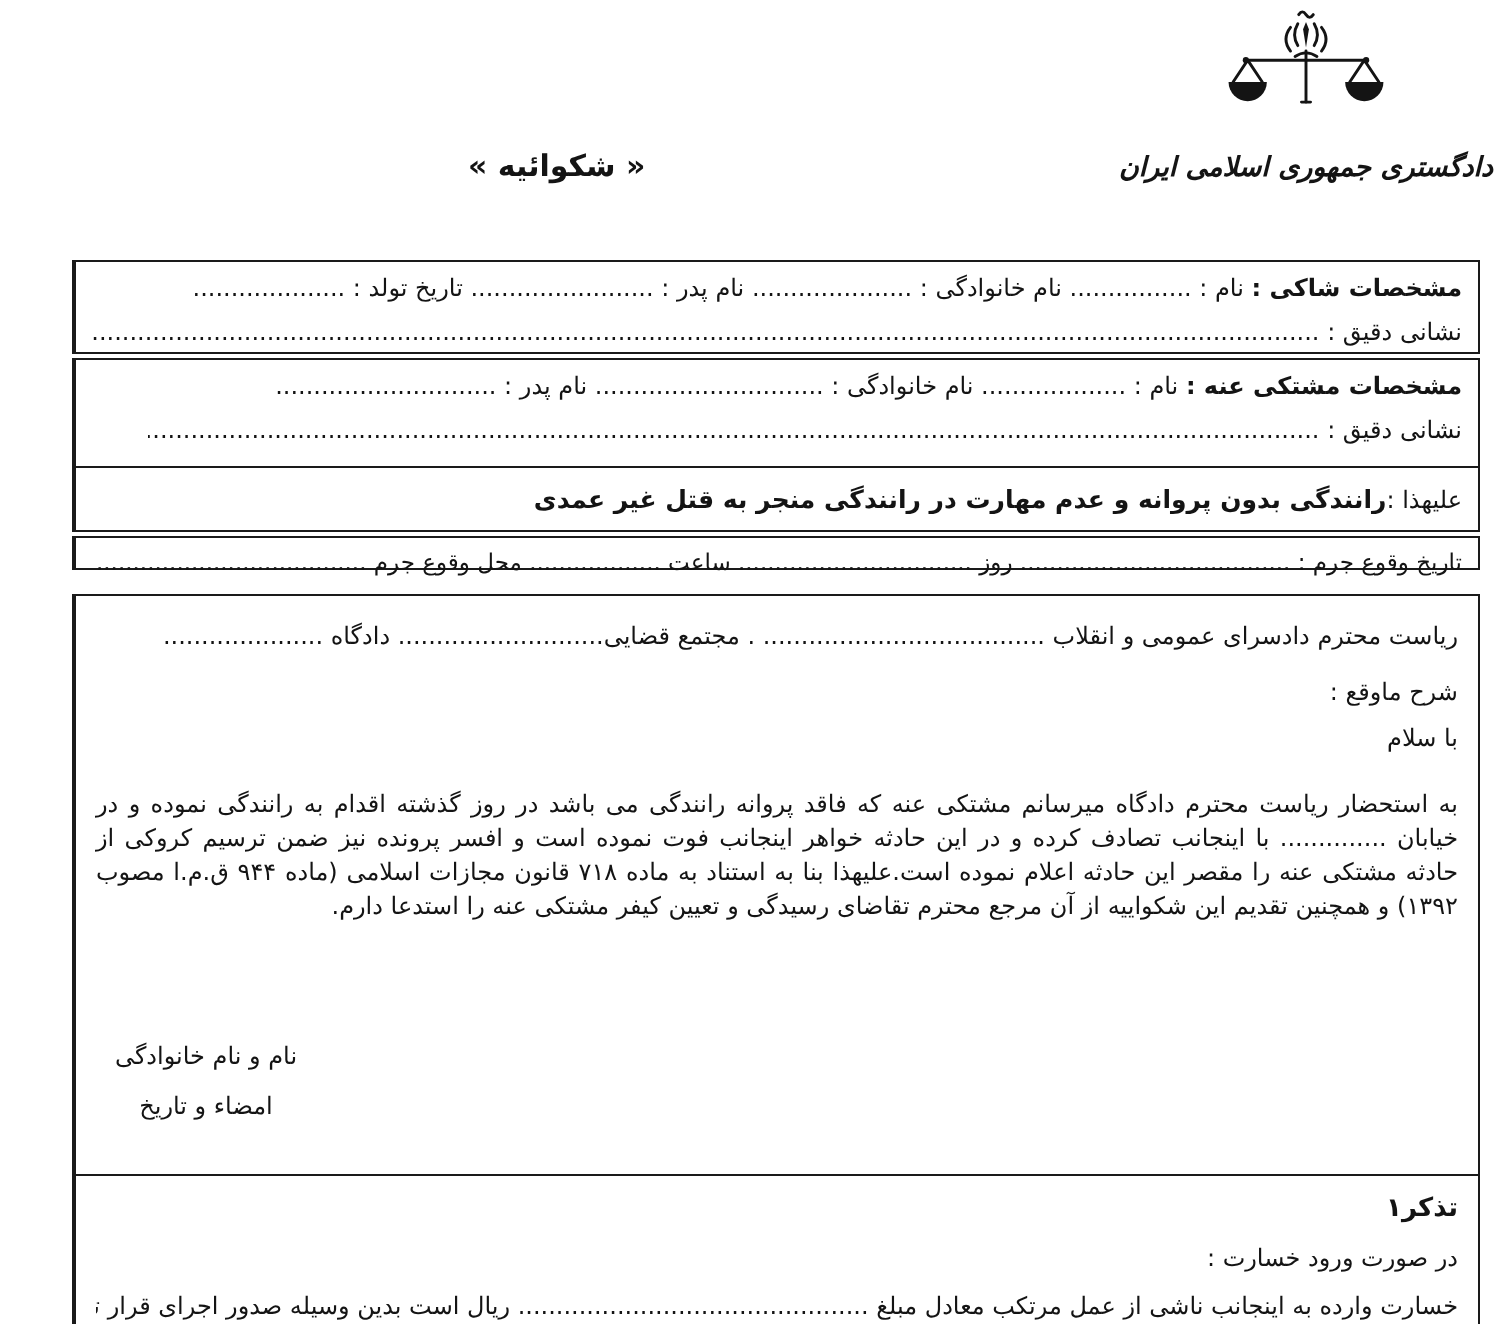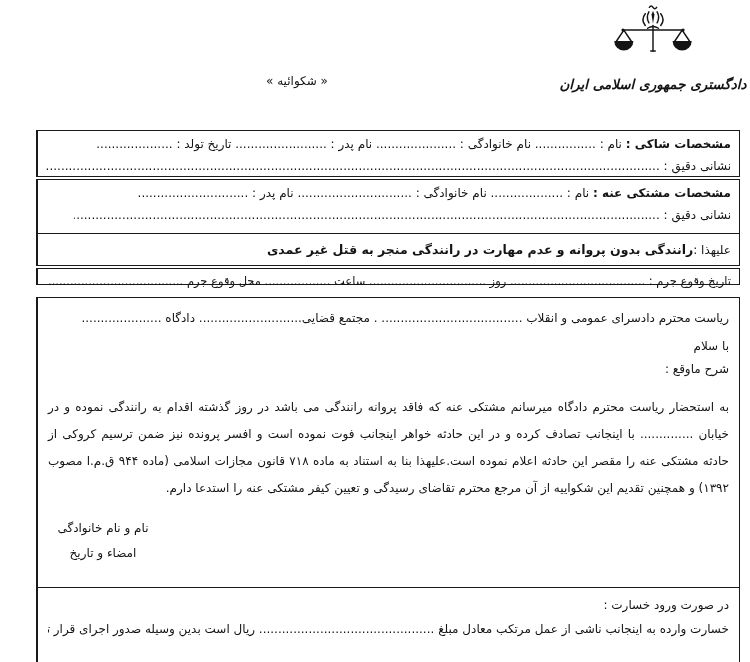--- a/index.html
+++ b/index.html
@@ -11,42 +11,42 @@
   }
   .page{position:absolute;inset:0;direction:rtl;}
   
   .hdr{position:absolute;top:3px;right:2px;width:190px;text-align:center;}
   .emblem{display:inline-block;}
   .org-name{
     margin-top:14px;font-size:13.5px;font-weight:bold;font-style:italic;
     letter-spacing:-0.5px;white-space:nowrap;
   }
   .doc-title{
-    position:absolute;top:74px;left:234px;width:126px;text-align:center;
-    font-weight:normal;font-size:12px;direction:rtl;white-space:nowrap;
+    position:absolute;top:74px;left:234px;width:126px;text-align:left;
+    font-weight:bold;font-size:15px;direction:rtl;white-space:nowrap;
   }
   
   .box{
     position:absolute;right:10px;left:36px;box-sizing:border-box;
     border:1px solid #1a1a1a;border-left-width:2px;
     padding:2px 8px;direction:rtl;text-align:right;background:#fff;
   }
   .line{line-height:22px;white-space:nowrap;overflow:hidden;}
   .lbl{font-weight:bold;}
   .box-a{top:130px;height:47px;text-align:right;}
   .box-b{top:179px;height:68px;padding-left:36px;}
   .box-c{top:233px;height:33px;display:flex;align-items:center;}
   .box-c .subject-value{flex:1;font-weight:bold;font-size:12.5px;}
   .box-d{top:268px;height:17px;}
   .box-d .line{line-height:21px;font-size:11.5px;}
   .box-e{top:297px;height:318px;padding:9px 10px;}
   .box-e .line{line-height:23px;}
   .addressee{margin-bottom:5px;}
   .body-par{
-    margin-top:13px;line-height:27px;text-align:justify;
+    margin-top:13px;line-height:17px;text-align:justify;
     direction:rtl;font-size:12px;
   }
   .signature{
     position:absolute;left:10px;top:218px;width:110px;
     text-align:center;line-height:25px;white-space:nowrap;
   }
   .box-f{top:587px;height:80px;padding:5px 10px;}
   .box-f .line{line-height:24px;}
   .notice-title{font-weight:bold;font-size:13px;}
 </style>
@@ -101,27 +101,28 @@
     <span>علیهذا :</span>
     <span class="subject-value">رانندگی بدون پروانه و عدم مهارت در رانندگی منجر به قتل غیر عمدی</span>
   </section>
 
   <section class="box box-d">
     <div class="line">تاریخ وقوع جرم : .....................................  روز ................................  ساعت ..................  محل وقوع جرم .....................................</div>
   </section>
 
   <section class="box box-e">
     <div class="line addressee">ریاست محترم دادسرای عمومی و انقلاب .....................................  . مجتمع قضایی...........................  دادگاه .....................</div>
+    <div class="line">شرح ماوقع :</div>
     <div class="line">با سلام</div>
-    <div class="line">شرح ماوقع :</div>
     <p class="body-par">به استحضار ریاست محترم دادگاه میرسانم مشتکی عنه که فاقد پروانه رانندگی می باشد در روز گذشته اقدام به رانندگی نموده و در خیابان .............. با اینجانب تصادف کرده و در این حادثه خواهر اینجانب فوت نموده است و افسر پرونده نیز ضمن ترسیم کروکی از حادثه مشتکی عنه را مقصر این حادثه اعلام نموده است.علیهذا بنا به استناد به ماده ۷۱۸ قانون مجازات اسلامی (ماده ۹۴۴ ق.م.ا مصوب ۱۳۹۲) و همچنین تقدیم این شکواییه از آن مرجع محترم تقاضای رسیدگی و تعیین کیفر مشتکی عنه را استدعا دارم.</p>
     <div class="signature">
       <div>نام و نام خانوادگی</div>
       <div>امضاء و تاریخ</div>
     </div>
   </section>
 
   <section class="box box-f">
+    <div class="line notice-title">تذکر۱</div>
     <div class="line">در صورت ورود خسارت :</div>
     <div class="line">خسارت وارده به اینجانب ناشی از عمل مرتکب معادل مبلغ ..............................................  ریال است بدین وسیله صدور اجرای قرار تأمین خواسته را</div>
   </section>
 
 </div>
 
 </body></html>

